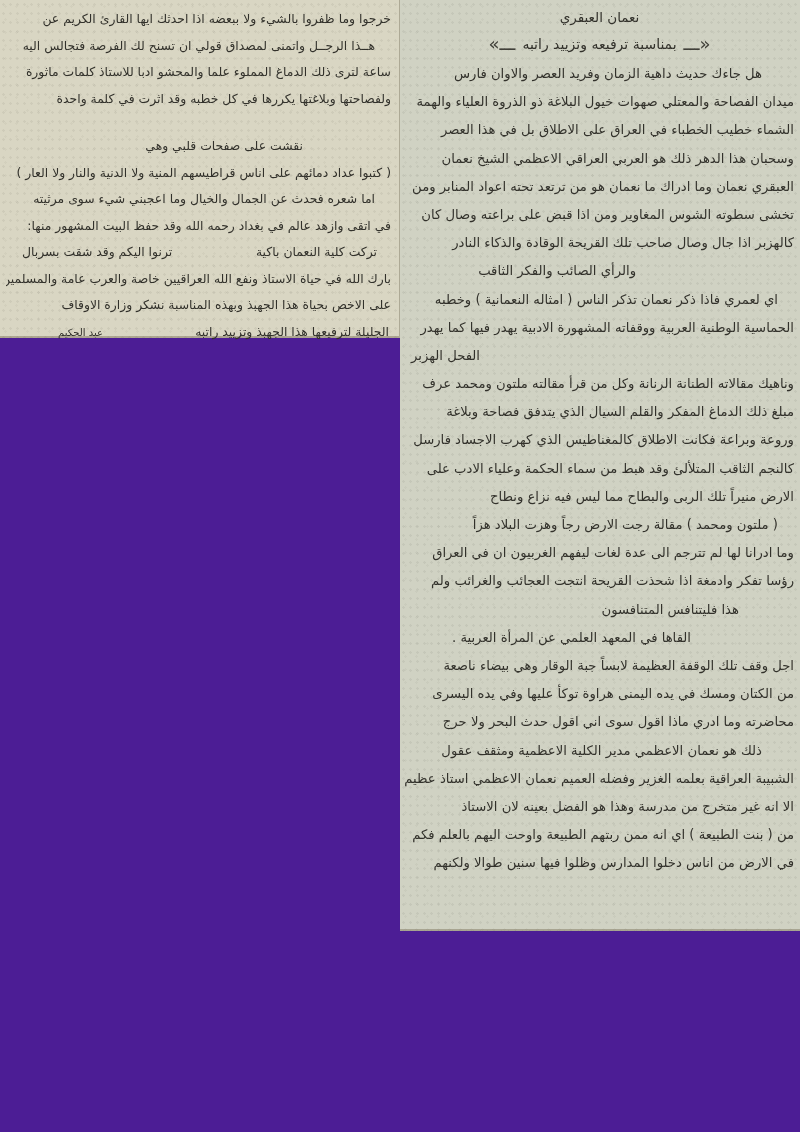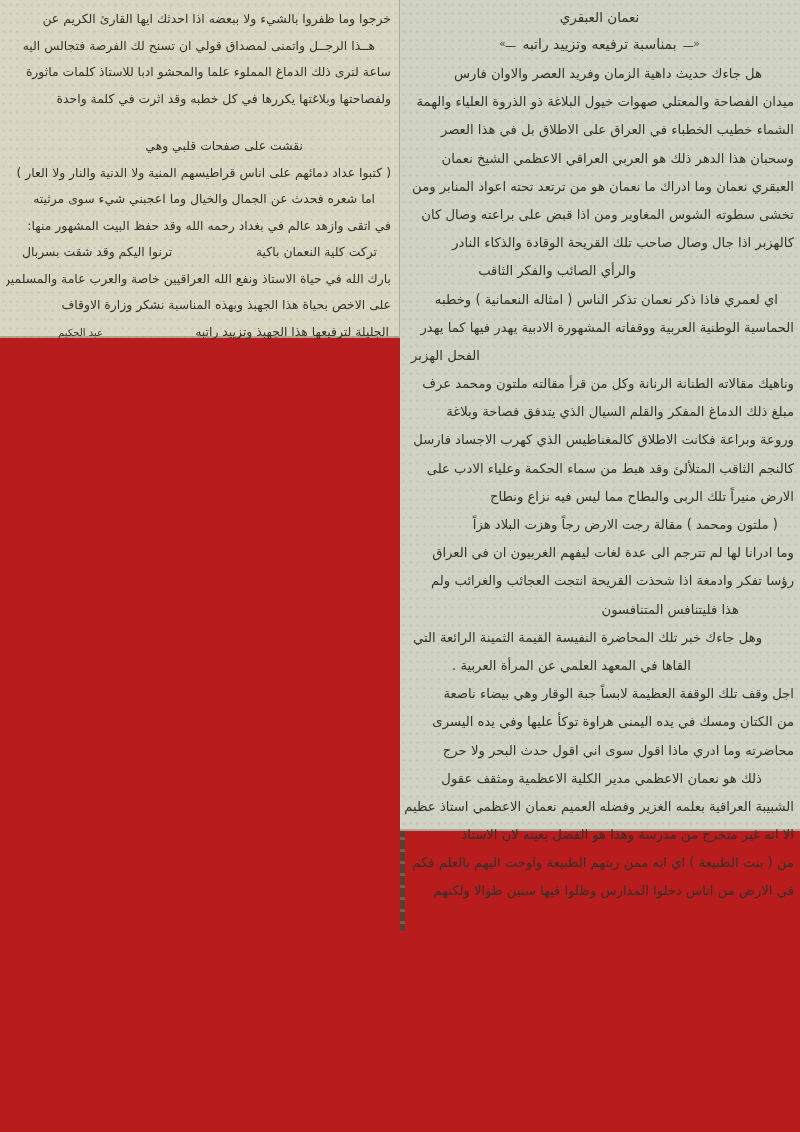--- a/index.html
+++ b/index.html
@@ -5,42 +5,42 @@
   html,body{margin:0;padding:0;}
   body{
     font-family:"DejaVu Sans", sans-serif;
     background:#f6e5bd;
   }
   .stage{
     position:relative;
     width:800px;
     height:1132px;
     overflow:hidden;
-    background:#b91c1c;
+    background:#4c1d95;
   }
   
   .paper{
     position:absolute;
     direction:rtl;
     color:#32312b;
     background-color:#d3d3c2;
     background-image:radial-gradient(rgba(55,55,45,0.07) 1px, transparent 1.3px),
                      radial-gradient(rgba(90,90,70,0.05) 1px, transparent 1.2px);
     background-size:7px 9px, 11px 13px;
     box-sizing:border-box;
   }
   .paper-left{
     left:0; top:0; width:400px; height:338px;
     background-color:#d9d6c3;
     padding:6px 8px 0 6px;
     border-bottom:2px solid rgba(120,110,85,0.45);
     border-right:1px solid rgba(90,85,65,0.35);
   }
   .paper-right{
-    left:400px; top:0; width:400px; height:831px;
+    left:400px; top:0; width:400px; height:931px;
     background-color:#d0d2c3;
     padding:6px 6px 0 5px;
     border-bottom:2px solid rgba(120,110,85,0.45);
   }
   .column-rule{
     position:absolute;
     left:400px; top:0; width:5px; height:931px;
     background:repeating-linear-gradient(180deg,#45443a 0 9px,#6b695c 9px 12px);
     opacity:.85;
   }
@@ -70,21 +70,21 @@
     text-align:center; font-size:13.5px;
     letter-spacing:.5px;
   }
   .col-subtitle-row{
     height:32px; line-height:32px;
     display:flex; justify-content:center; align-items:center;
     gap:7px; font-size:14px;
   }
   .ornament{
     direction:ltr; unicode-bidi:bidi-override;
-    font-size:11px; letter-spacing:-1px; opacity:.9;
+    font-size:18px; letter-spacing:-1px; opacity:.9;
   }
   .signature{ font-size:10px; }
 </style>
 </head>
 <body>
 
 <div class="stage">
 
   <div class="paper paper-left">
     <div class="line">خرجوا وما ظفروا بالشيء ولا ببعضه اذا احدثك ايها القارئ الكريم عن</div>
@@ -129,21 +129,20 @@
     <div class="line align-left">الفحل الهزبر</div>
     <div class="line">وناهيك مقالاته الطنانة الرنانة وكل من قرأ مقالته ملتون ومحمد عرف</div>
     <div class="line">مبلغ ذلك الدماغ المفكر والقلم السيال الذي يتدفق فصاحة وبلاغة</div>
     <div class="line">وروعة وبراعة فكانت الاطلاق كالمغناطيس الذي كهرب الاجساد فارسل</div>
     <div class="line">كالنجم الثاقب المتلألئ وقد هبط من سماء الحكمة وعلياء الادب على</div>
     <div class="line">الارض منيراً تلك الربى والبطاح مما ليس فيه نزاع ونطاح</div>
     <div class="line ind-sm">( ملتون ومحمد ) مقالة رجت الارض رجاً وهزت البلاد هزاً</div>
     <div class="line">وما ادرانا لها لم تترجم الى عدة لغات ليفهم الغربيون ان في العراق</div>
     <div class="line">رؤسا تفكر وادمغة اذا شحذت القريحة انتجت العجائب والغرائب ولم</div>
     <div class="line pull-c21">هذا فليتنافس المتنافسون</div>
-    <div class="line ind">وهل جاءك خبر تلك المحاضرة النفيسة القيمة الثمينة الرائعة التي</div>
     <div class="line pull-c23">القاها في المعهد العلمي عن المرأة العربية .</div>
     <div class="line">اجل وقف تلك الوقفة العظيمة لابساً جبة الوقار وهي بيضاء ناصعة</div>
     <div class="line">من الكتان ومسك في يده اليمنى هراوة توكأ عليها وفي يده اليسرى</div>
     <div class="line">محاضرته وما ادري ماذا اقول سوى اني اقول حدث البحر ولا حرج</div>
     <div class="line ind">ذلك هو نعمان الاعظمي مدير الكلية الاعظمية ومثقف عقول</div>
     <div class="line">الشبيبة العراقية بعلمه الغزير وفضله العميم نعمان الاعظمي استاذ عظيم</div>
     <div class="line">الا انه غير متخرج من مدرسة وهذا هو الفضل بعينه لان الاستاذ</div>
     <div class="line">من ( بنت الطبيعة ) اي انه ممن ربتهم الطبيعة واوحت اليهم بالعلم فكم</div>
     <div class="line">في الارض من اناس دخلوا المدارس وظلوا فيها سنين طوالا ولكنهم</div>
   </div>

